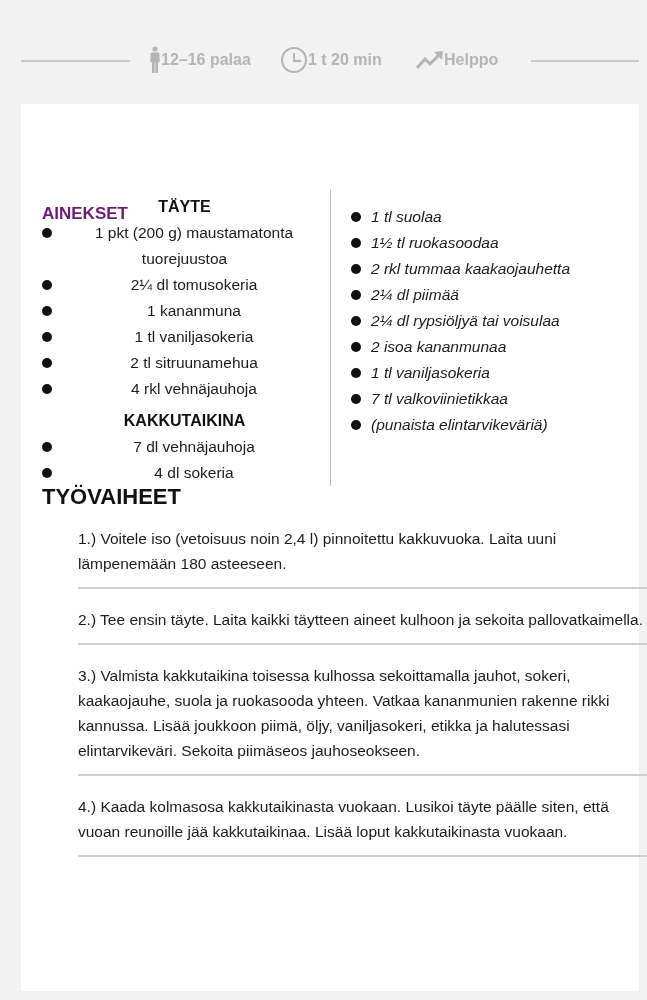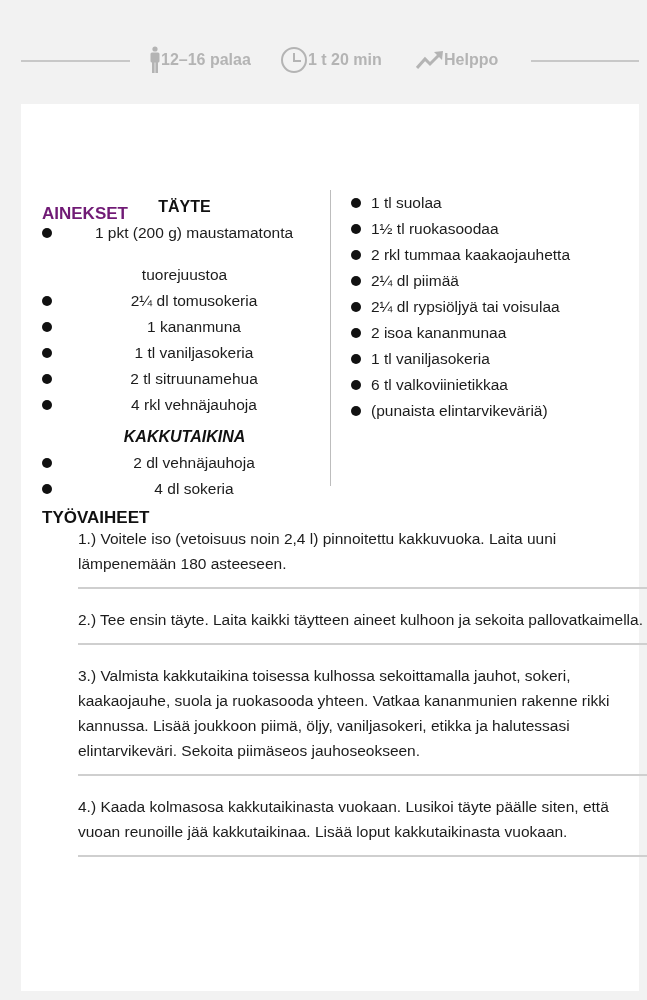--- a/index.html
+++ b/index.html
@@ -16,32 +16,32 @@
     .meta-servings { left: 149px; }
     .meta-time { left: 280px; }
     .meta-difficulty { left: 416px; }
 
     .card { position: absolute; left: 21px; top: 104px; width: 618px; height: 887px; background: #ffffff; }
 
     .title { position: absolute; left: 21px; top: 30px; font-size: 22px; font-weight: bold; letter-spacing: -0.2px; color: #111; }
     .h-ingredients { position: absolute; left: 21px; top: 62px; font-size: 17px; font-weight: bold; color: #701a75; margin-top: 38px; }
 
     .col-left { position: absolute; left: 21px; top: 90px; width: 285px; text-align: center; }
-    .col-right { position: absolute; left: 330px; top: 86px; width: 270px; }
+    .col-right { position: absolute; left: 330px; top: 100px; width: 270px; font-style: italic; }
     .col-divider { position: absolute; left: 309px; top: 86px; width: 1px; height: 296px; background: #bdbdbd; }
 
     .sub-h { font-size: 16px; font-weight: bold; color: #111; height: 26px; line-height: 26px; }
-    .sub-h.second { margin-top: 6px; font-style: italic; }
+    .sub-h.second { margin-top: 6px; }
     ul.ing { list-style: none; }
     ul.ing li { position: relative; font-size: 15.5px; line-height: 26px; padding-left: 19px; color: #1c1c1c; }
     ul.ing li .bullet { position: absolute; left: 0; top: 8px; width: 10px; height: 10px; border-radius: 50%; background: #111; }
-    ul.ing li .cont { display: block; margin-left: -19px; margin-top: 16px; }
+    ul.ing li .cont { display: block; margin-left: -19px; }
     .col-right ul.ing li { padding-left: 20px; }
 
-    .h-steps { position: absolute; left: 21px; top: 404px; font-size: 17px; font-weight: bold; color: #111; }
+    .h-steps { position: absolute; left: 21px; top: 380px; font-size: 22px; font-weight: bold; color: #111; }
     .steps { position: absolute; left: 21px; top: 416px; width: 576px; margin-left: 36px; }
     .step { font-size: 15.5px; line-height: 25px; color: #1c1c1c; padding: 6px 0 11px 0; border-bottom: 2px solid #cfcfcf; }
     .step + .step { padding-top: 18px; }
   </style>
 </head>
 <body>
 
 <div class="meta-bar">
   <div class="meta-line left"></div>
   <div class="meta-item meta-servings">
@@ -79,37 +79,37 @@
     <ul class="ing">
       <li><span class="bullet"></span><span>1 pkt (200 g) maustamatonta</span><span class="cont">tuorejuustoa</span></li>
       <li><span class="bullet"></span><span>2¼ dl tomusokeria</span></li>
       <li><span class="bullet"></span><span>1 kananmuna</span></li>
       <li><span class="bullet"></span><span>1 tl vaniljasokeria</span></li>
       <li><span class="bullet"></span><span>2 tl sitruunamehua</span></li>
       <li><span class="bullet"></span><span>4 rkl vehnäjauhoja</span></li>
     </ul>
     <div class="sub-h second">KAKKUTAIKINA</div>
     <ul class="ing">
-      <li><span class="bullet"></span><span>2 dl vehnäjauhoja</span></li>
+      <li><span class="bullet"></span><span>7 dl vehnäjauhoja</span></li>
       <li><span class="bullet"></span><span>4 dl sokeria</span></li>
     </ul>
   </div>
 
   <div class="col-divider"></div>
 
   <div class="col-right">
     <ul class="ing">
       <li><span class="bullet"></span><span>1 tl suolaa</span></li>
       <li><span class="bullet"></span><span>1½ tl ruokasoodaa</span></li>
       <li><span class="bullet"></span><span>2 rkl tummaa kaakaojauhetta</span></li>
       <li><span class="bullet"></span><span>2¼ dl piimää</span></li>
       <li><span class="bullet"></span><span>2¼ dl rypsiöljyä tai voisulaa</span></li>
       <li><span class="bullet"></span><span>2 isoa kananmunaa</span></li>
       <li><span class="bullet"></span><span>1 tl vaniljasokeria</span></li>
-      <li><span class="bullet"></span><span>6 tl valkoviinietikkaa</span></li>
+      <li><span class="bullet"></span><span>7 tl valkoviinietikkaa</span></li>
       <li><span class="bullet"></span><span>(punaista elintarvikeväriä)</span></li>
     </ul>
   </div>
 
   <h2 class="h-steps">TYÖVAIHEET</h2>
   <div class="steps">
     <p class="step">1.) Voitele iso (vetoisuus noin 2,4 l) pinnoitettu kakkuvuoka. Laita uuni lämpenemään 180 asteeseen.</p>
     <p class="step">2.) Tee ensin täyte. Laita kaikki täytteen aineet kulhoon ja sekoita pallovatkaimella.</p>
     <p class="step">3.) Valmista kakkutaikina toisessa kulhossa sekoittamalla jauhot, sokeri, kaakaojauhe, suola ja ruokasooda yhteen. Vatkaa kananmunien rakenne rikki kannussa. Lisää joukkoon piimä, öljy, vaniljasokeri, etikka ja halutessasi elintarvikeväri. Sekoita piimäseos jauhoseokseen.</p>
     <p class="step">4.) Kaada kolmasosa kakkutaikinasta vuokaan. Lusikoi täyte päälle siten, että vuoan reunoille jää kakkutaikinaa. Lisää loput kakkutaikinasta vuokaan.</p>

